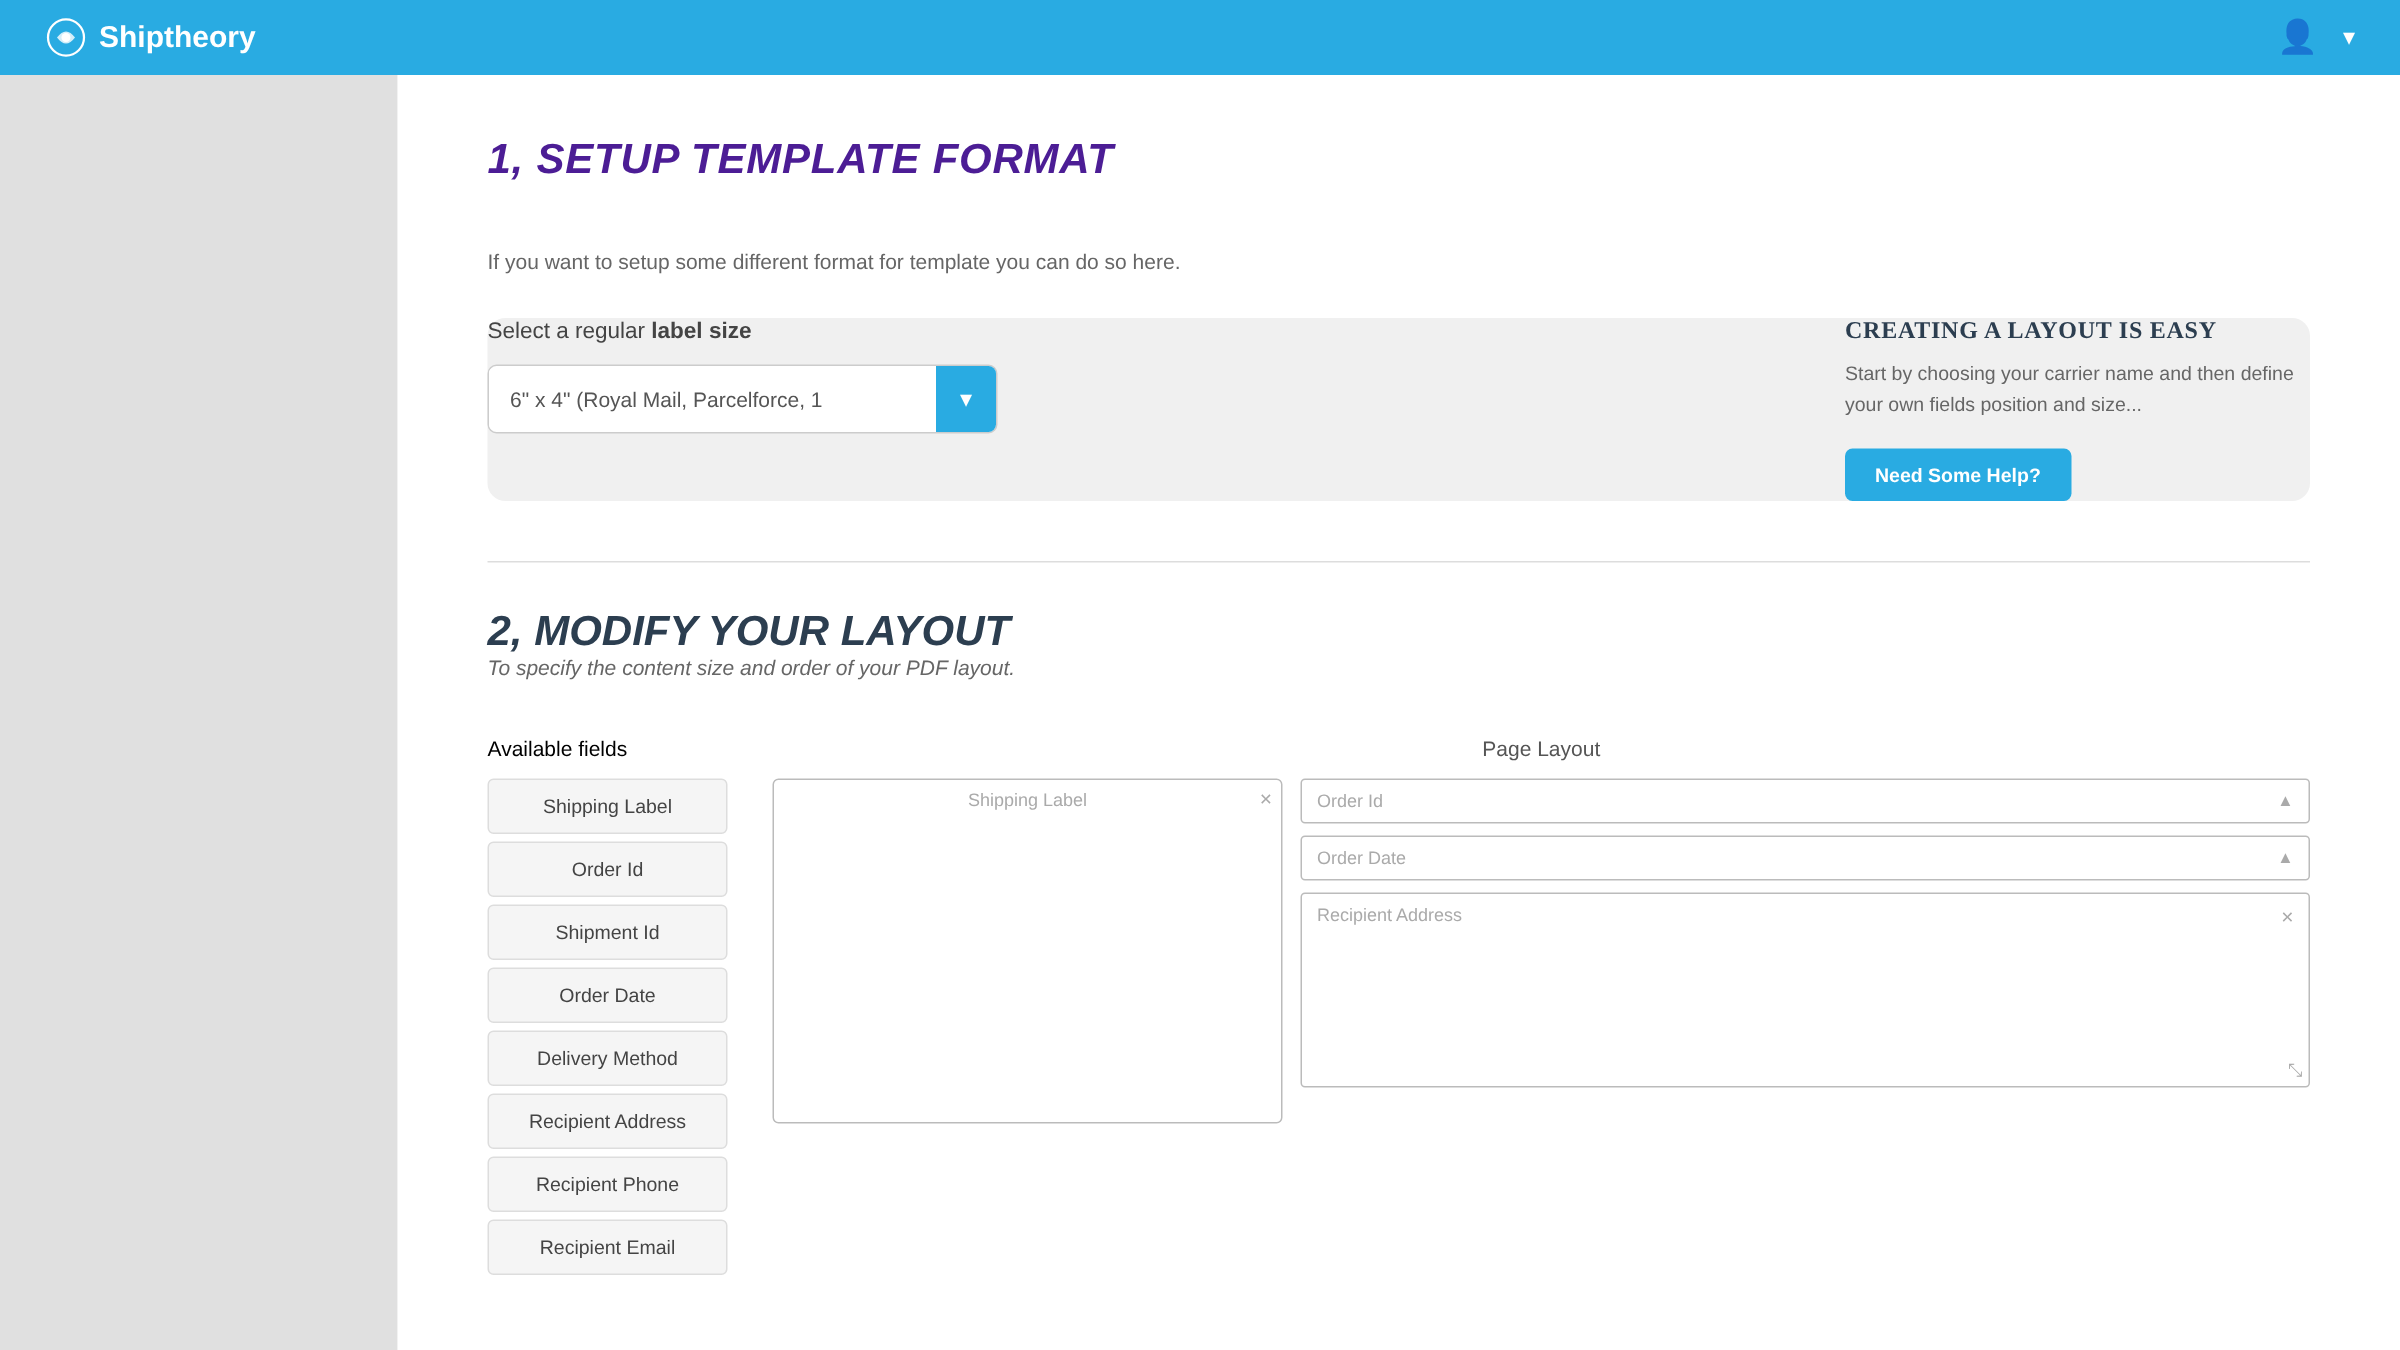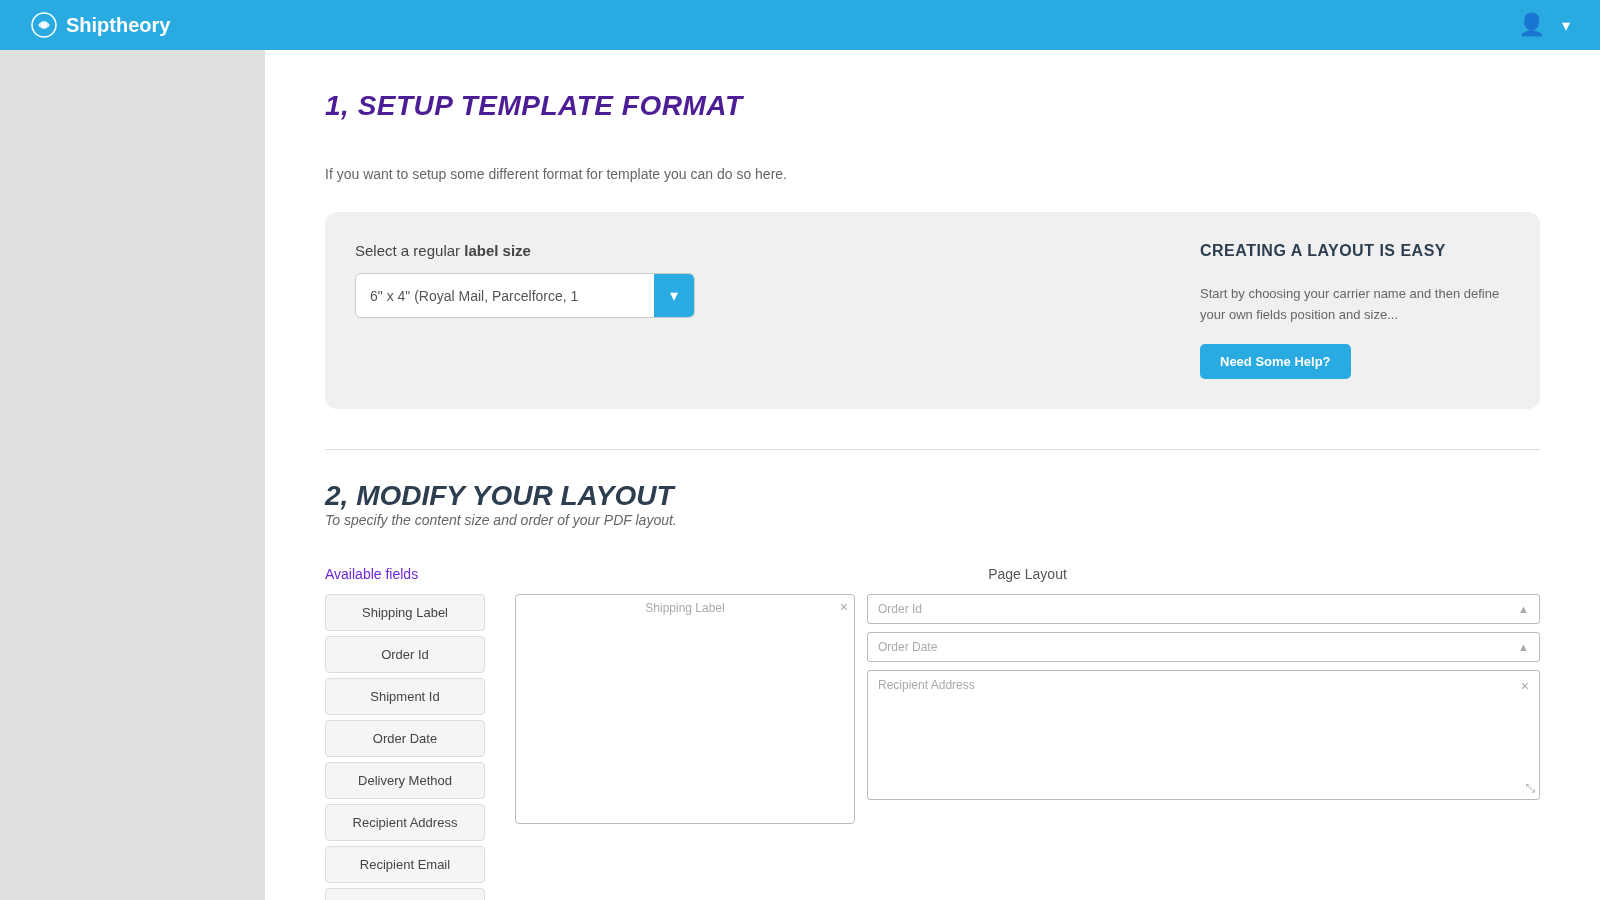--- a/index.html
+++ b/index.html
@@ -75,21 +75,20 @@
     .section-desc {
       color: #666;
       font-size: 14px;
       margin-bottom: 30px;
       margin-top: 44px;
     }
 
     .format-card {
       background: #f0f0f0;
       border-radius: 12px;
-      padding: 30px;
       display: flex;
       align-items: flex-start;
       gap: 60px;
       margin-bottom: 40px;
     }
     .format-left {
       flex: 1;
     }
     .format-label {
       font-size: 15px;
@@ -127,22 +126,23 @@
       outline: none;
     }
 
     .format-right {
       width: 310px;
     }
     .help-title {
       font-size: 16px;
       font-weight: 800;
       color: #2c3e50;
-      margin-bottom: 24px;
+      margin-bottom: 9px;
       letter-spacing: 0.5px;
+      font-family: Liberation Serif, serif;
     }
     .help-text {
       font-size: 13px;
       color: #666;
       line-height: 1.6;
       margin-bottom: 18px;
     }
     .help-btn {
       background: #29abe2;
       color: white;
@@ -183,21 +183,21 @@
 
     
     .fields-col {
       display: flex;
       flex-direction: column;
       gap: 0;
       width: 160px;
     }
     .col-header {
       font-size: 14px;
-      color: #6d28d9;
+      color: #000000;
       margin-bottom: 12px;
     }
     .field-btn {
       background: #f5f5f5;
       border: 1px solid #ddd;
       border-radius: 4px;
       padding: 10px 14px;
       font-size: 13px;
       color: #444;
       cursor: pointer;
@@ -348,22 +348,22 @@
     <div class="layout-area">
 
       <div class="fields-col">
         <div class="col-header">Available fields</div>
         <button class="field-btn">Shipping Label</button>
         <button class="field-btn">Order Id</button>
         <button class="field-btn">Shipment Id</button>
         <button class="field-btn">Order Date</button>
         <button class="field-btn">Delivery Method</button>
         <button class="field-btn">Recipient Address</button>
+        <button class="field-btn">Recipient Phone</button>
         <button class="field-btn">Recipient Email</button>
-        <button class="field-btn">Recipient Phone</button>
       </div>
 
       <div class="page-layout-col">
         <div class="page-layout-header">Page Layout</div>
         <div class="page-layout-inner">
 
           <div class="shipping-label-box">
             <span class="shipping-label-box-title">Shipping Label</span>
             <span class="shipping-label-box-close">×</span>
           </div>

